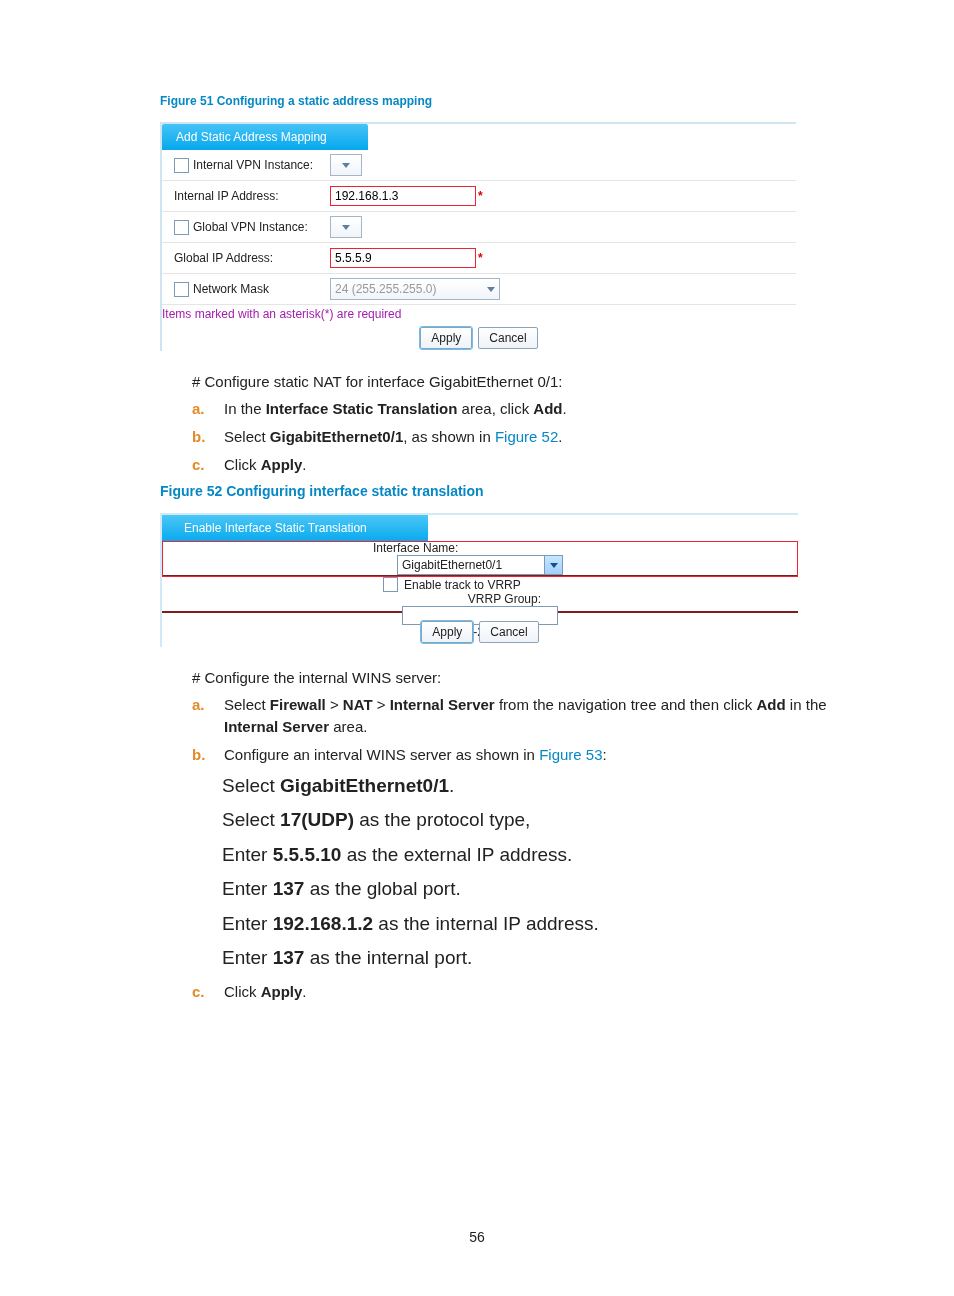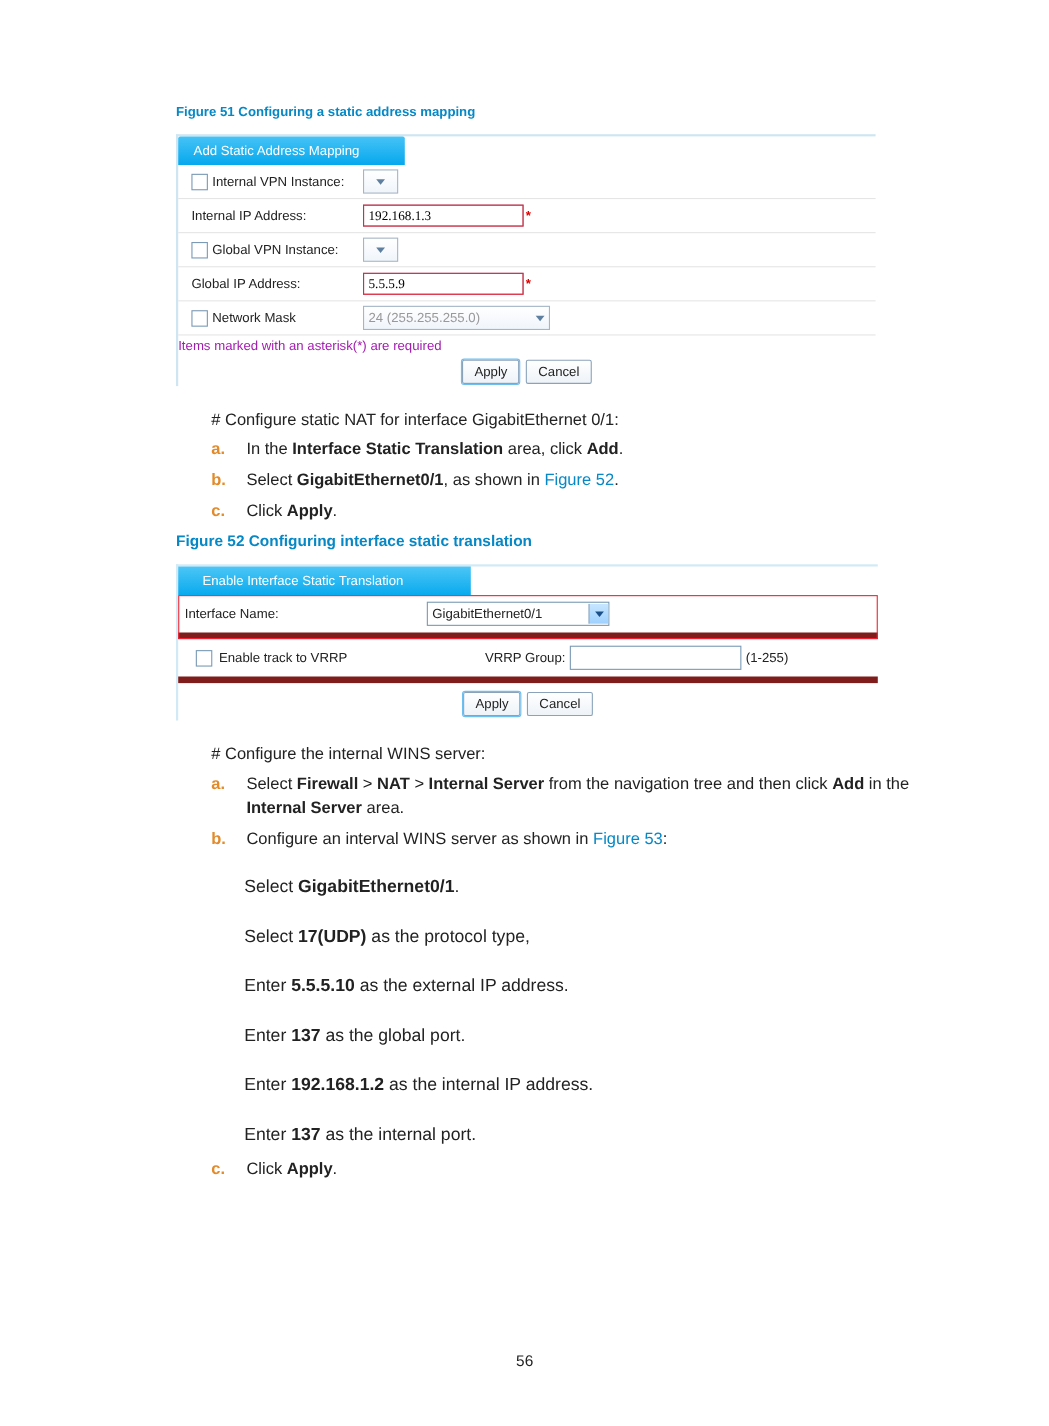--- a/index.html
+++ b/index.html
@@ -47,56 +47,56 @@
     line-height:26px;
     padding:0 14px;
     width:178px;
     border-top-left-radius:2px;
     border-top-right-radius:2px;
   }
   .row51 { display:flex; align-items:center; border-bottom:1px solid #e5e5e5; height:30px;}
   .row51 .lbl { width:156px; padding:0 0 0 12px; display:flex; align-items:center; gap:4px;}
   .row51 .val { display:flex; align-items:center; gap:2px;}
   .cksq { display:inline-block; width:13px; height:13px; border:1px solid #7a9ab5; background:#fff;}
-  .txtin { border:1px solid #7a9ab5; height:18px; width:136px; padding:0 4px; background:#fff; font-size:12px; font-family:Liberation Serif, serif;}
+  .txtin { border:1px solid #7a9ab5; height:18px; width:136px; padding:0 4px; background:#fff; font-size:12px; font-family:Liberation Sans, sans-serif;}
   .txtin.req { outline:1px solid #e23; outline-offset:-1px;}
   .asterisk { color:#d00; font-weight:bold; margin-left:0px;}
   .ddsmall { width:30px; height:20px; border:1px solid #a5b5c5; background:linear-gradient(#fff,#f0f5fb); display:flex; align-items:center; justify-content:center;}
   .dd-arrow { width:0;height:0;border-left:4px solid transparent;border-right:4px solid transparent;border-top:5px solid #5f7fa0;}
   .ddlarge { width:160px; height:20px; border:1px solid #a5b5c5; background:linear-gradient(#fff,#f0f5fb); display:flex; align-items:center; justify-content:space-between; padding:0 4px; color:#999; font-size:12px;}
   .note51 { font-size:12px; padding:2px 0 0 0; color:#a21caf;}
   .btnrow { display:flex; gap:6px; justify-content:center; padding:6px 0 2px 0;}
   .btn { border:1px solid #8aa3bb; background:linear-gradient(#fff,#eef3f8); height:20px; padding:0 10px; font-size:12px; border-radius:2px; display:flex; align-items:center; font-family:Verdana,Arial,sans-serif;}
   .btn.primary { outline:1px solid #6fbef0;}
 
   
   .body-text { margin:22px 0 6px 32px; font-size:15px;}
   .ol { list-style:none; margin:8px 0 0 32px; padding:0;}
   .ol li { display:flex; gap:14px; margin:6px 0; font-size:15px; line-height:1.45;}
   .ol li .k { color:#e38b2a; font-weight:bold; min-width:18px;}
   .bold { font-weight:bold;}
   .link { color:#0588c5;}
-  .sub { margin:21px 0 0 62px; font-size:16px; line-height:1.5;}
+  .sub { margin:6px 0 0 62px; font-size:19px; line-height:1.5;}
 
   
   .form52 {
     border-left:2px solid #d1eaf6;
     border-top:2px solid #d1eaf6;
     width:636px;
     font-size:12px;
     font-family: Verdana, Arial, sans-serif;
   }
   .hdr52 {
     background:linear-gradient(#4cc6f6,#09aaee);
     color:#fff;
     height:26px; line-height:26px;
     padding:0 22px;
     width:222px;
   }
-  .row52 { display:flex; align-items:center; border-bottom:6px solid #7f1d1d; height:34px;}
+  .row52 { display:flex; align-items:center; border-bottom:2px solid #7f1d1d; height:34px;flex-direction:column;}
   .row52.first { outline:1px solid #e23; outline-offset:-1px;}
   .lbl52 { width:220px; padding:0 0 0 6px; display:flex; align-items:center; gap:6px;}
   .lbl52b { width:126px; text-align:right; padding-right:4px;}
   .dd52 { border:1px solid #7a9ab5; height:20px; width:160px; display:flex; align-items:center; justify-content:space-between; padding:0 0 0 4px; background:#fff;}
   .dd52 .ar { width:17px; height:18px; background:linear-gradient(#c7e6ff,#9fd1ff); border-left:1px solid #7a9ab5; display:flex; align-items:center; justify-content:center;}
   .dd52 .ar span{width:0;height:0;border-left:4px solid transparent;border-right:4px solid transparent;border-top:5px solid #1a4f8a;}
   .txt52 { border:1px solid #7a9ab5; height:18px; width:150px; background:#fff;}
   .hint52 { font-size:12px; color:#222; margin-left:4px;}
   .btnrow52 { display:flex; gap:6px; justify-content:center; padding:8px 0 4px 0;}
 

